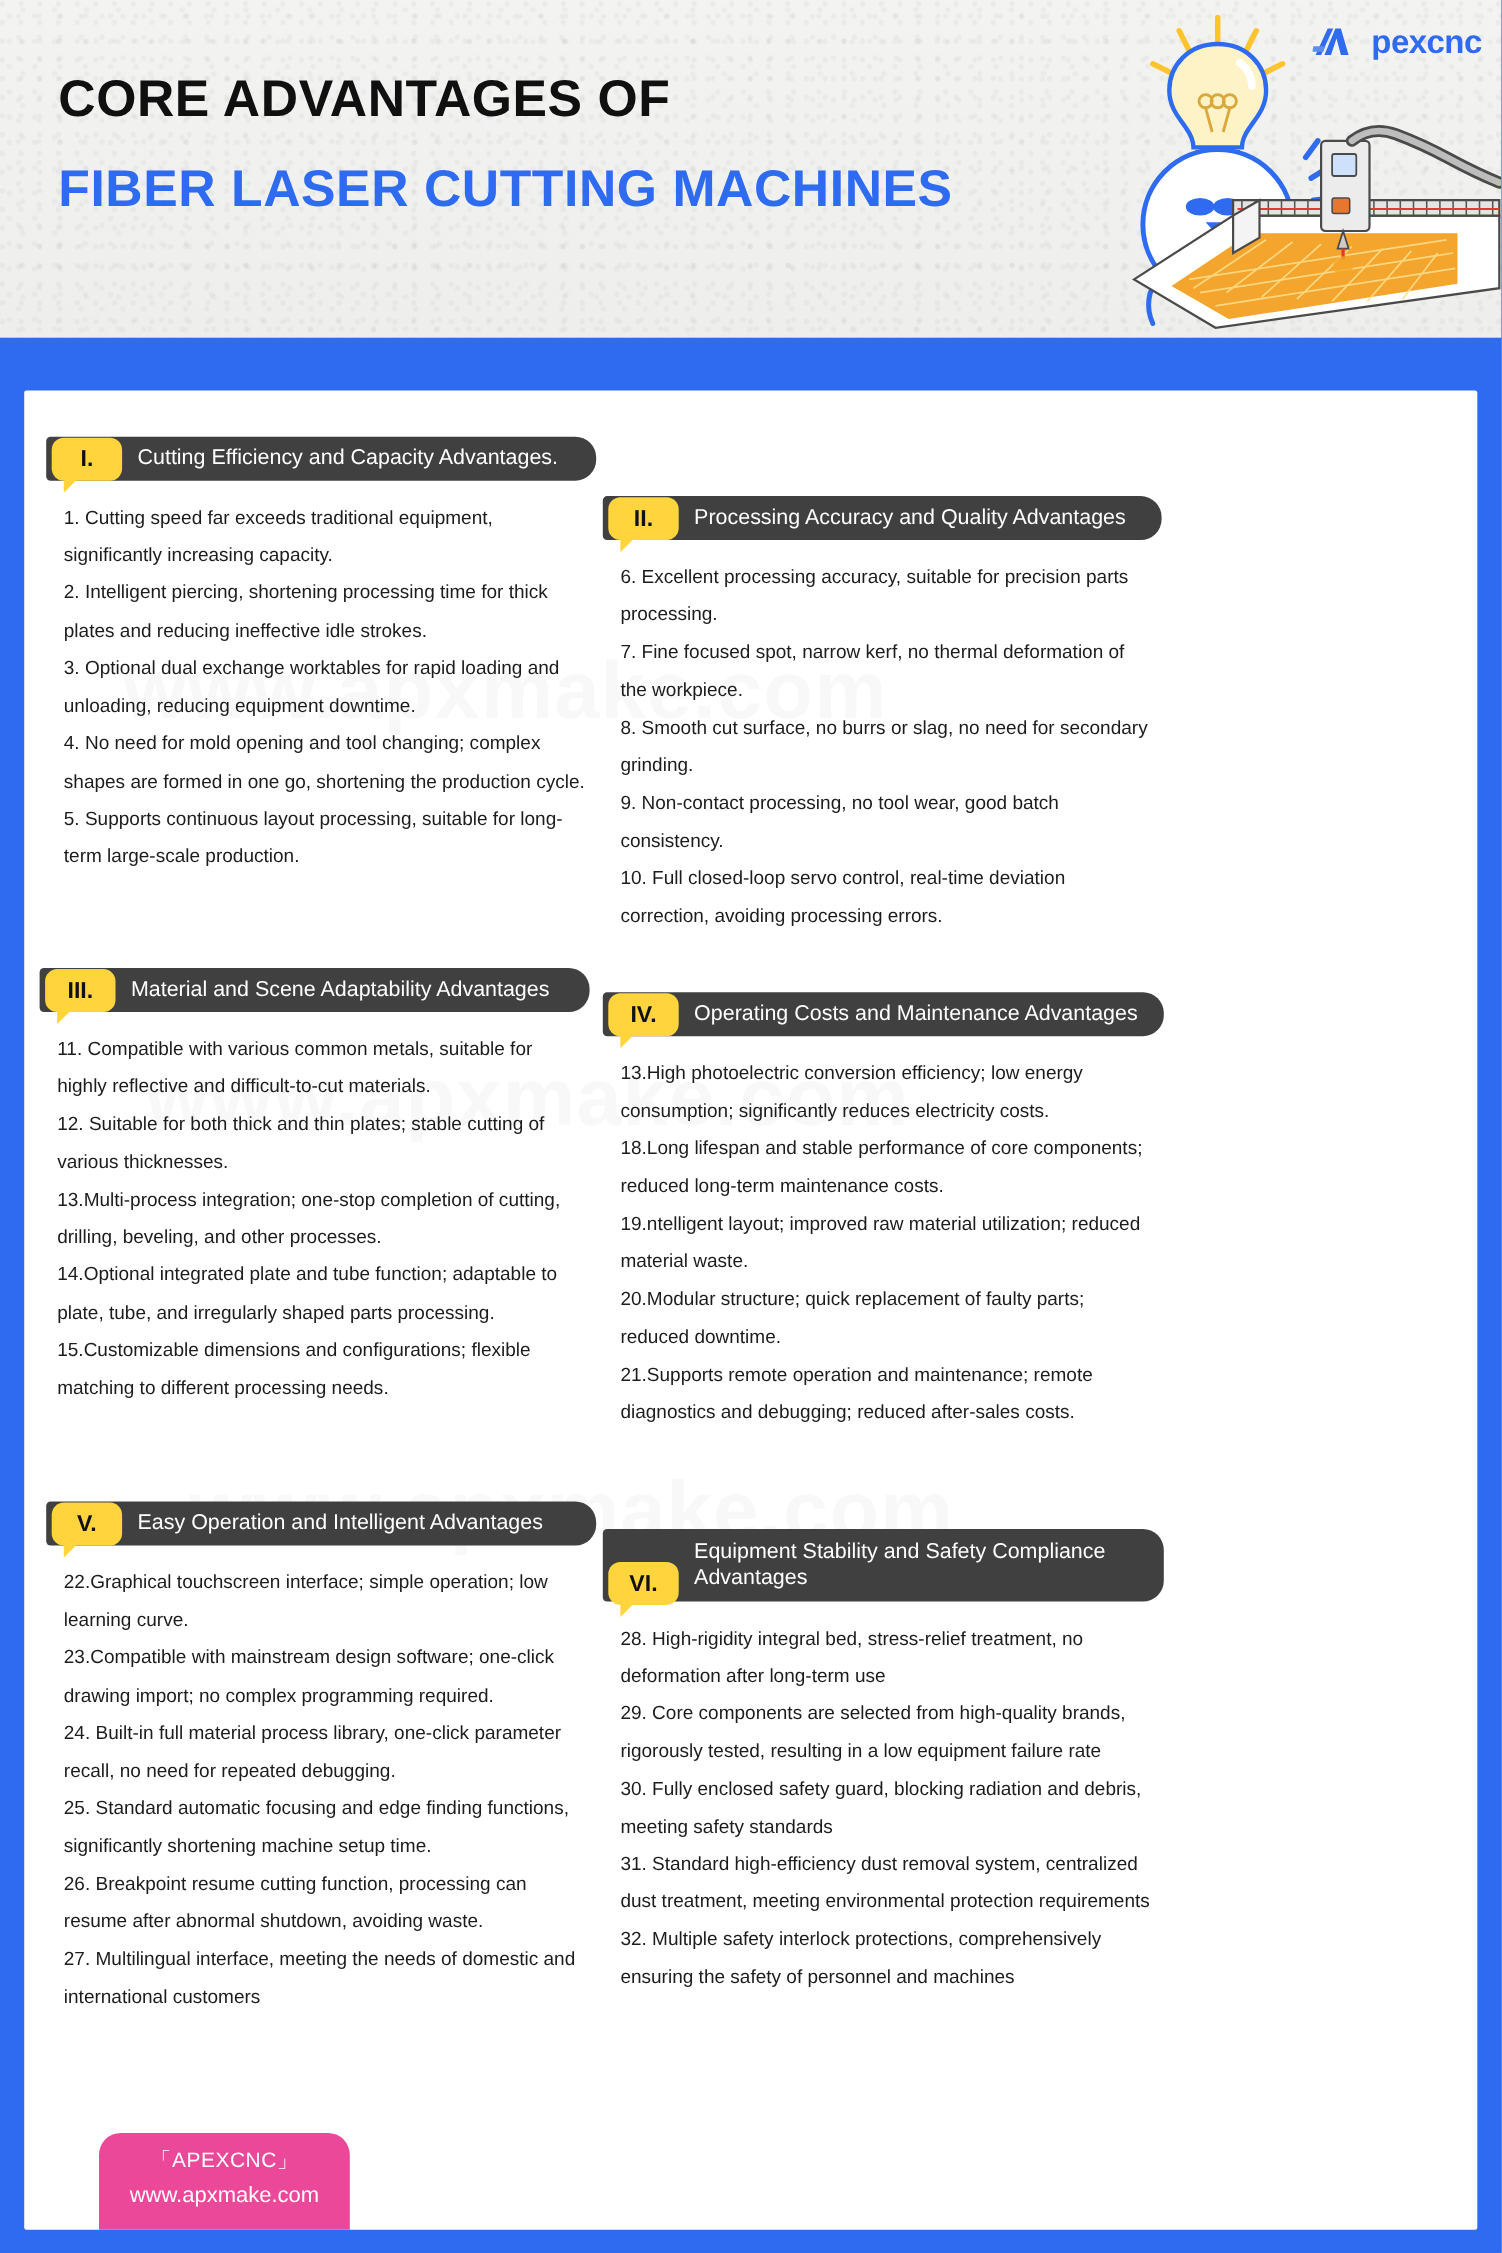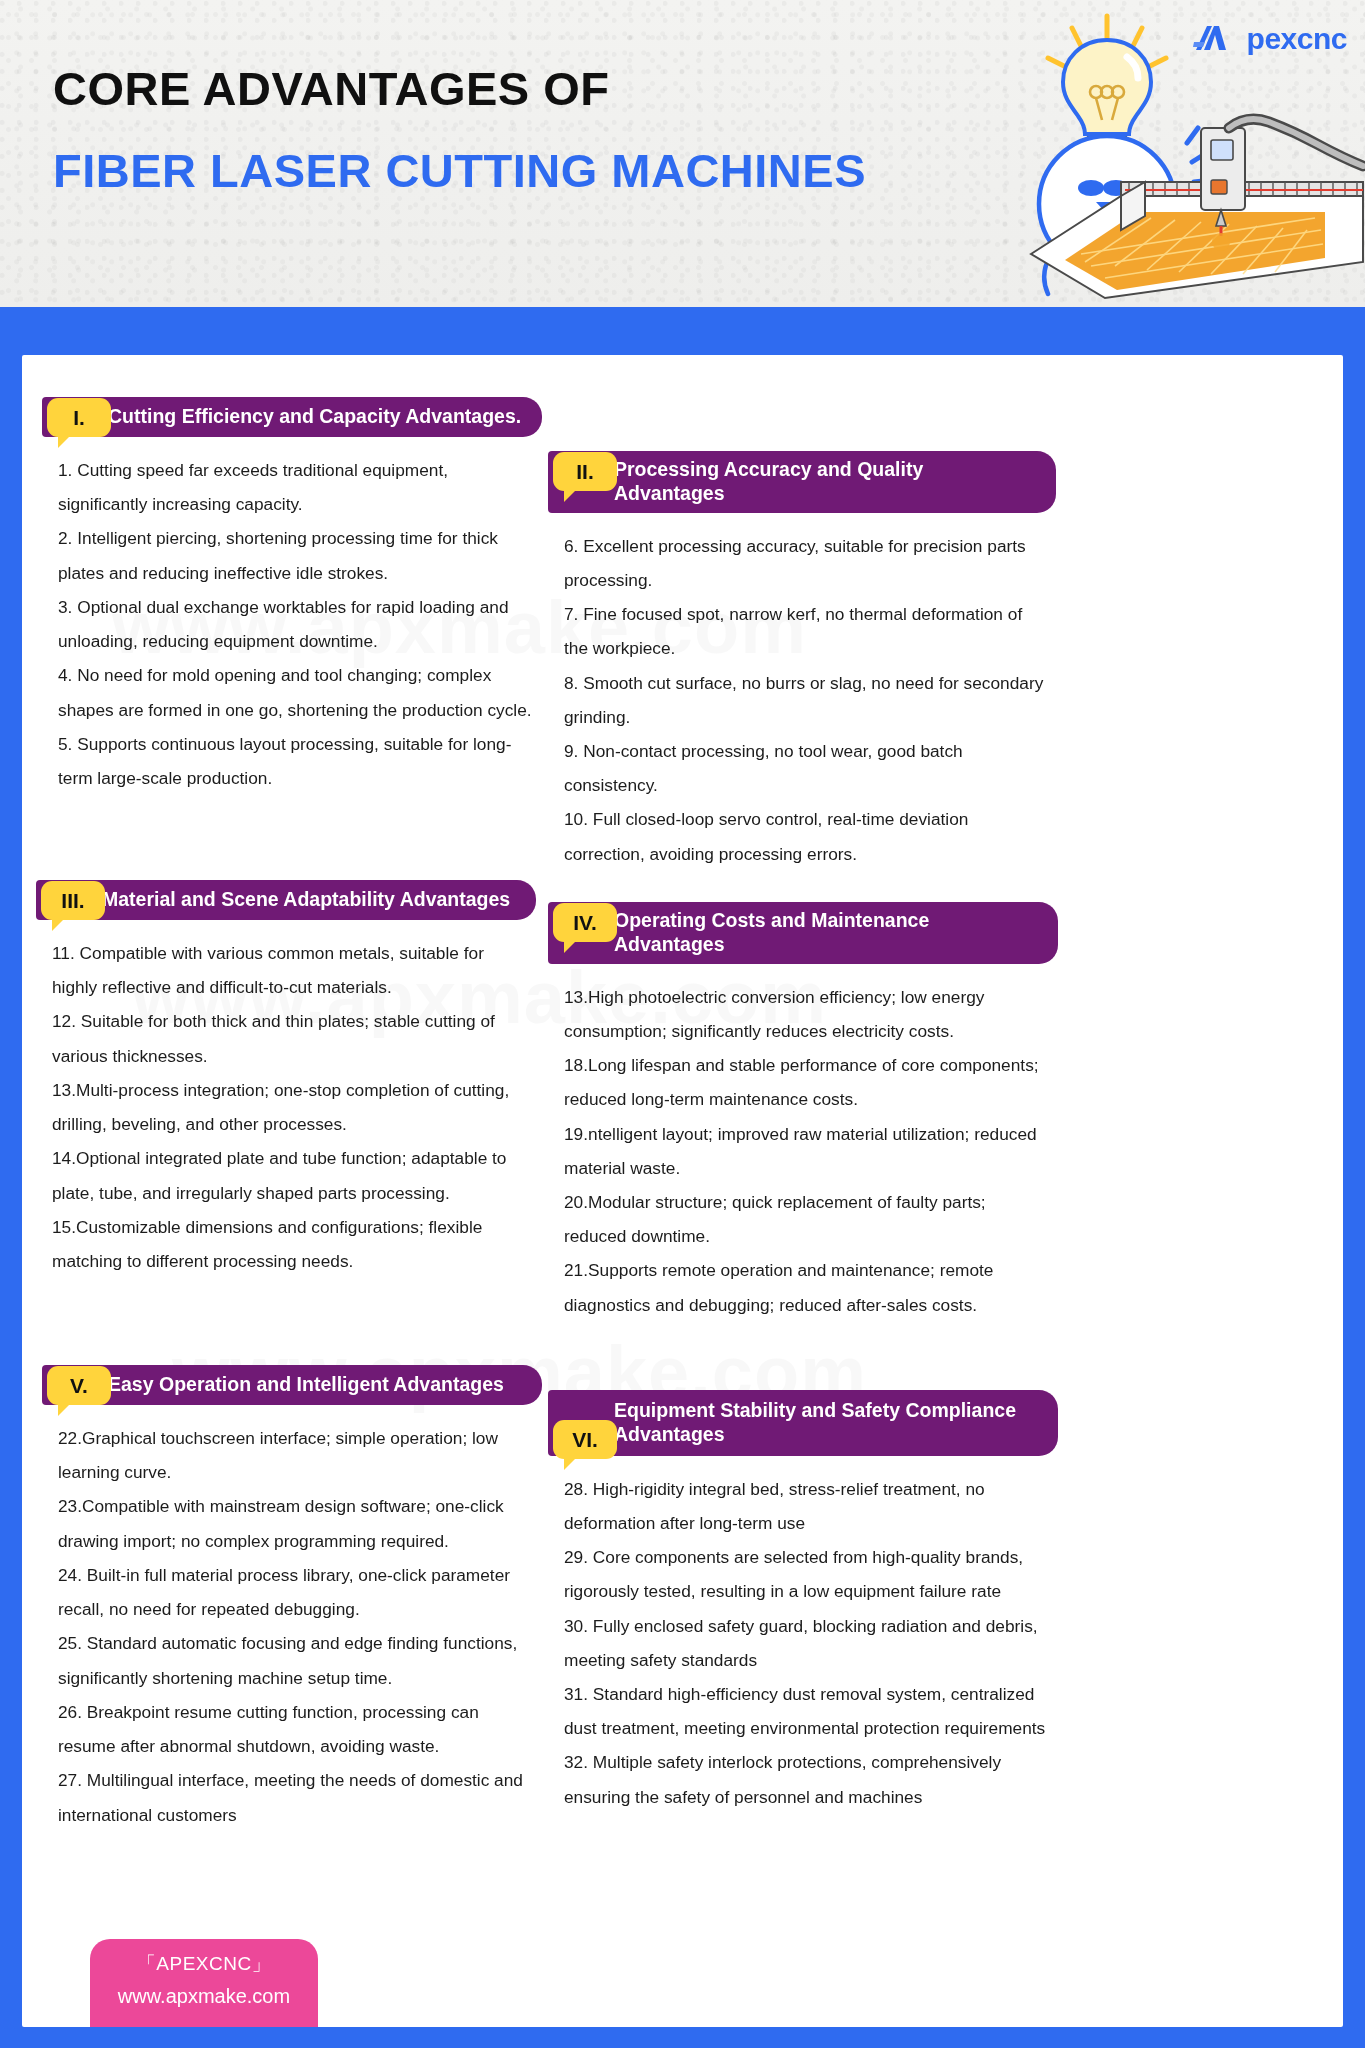--- a/index.html
+++ b/index.html
@@ -82,26 +82,26 @@
 
   .section { position: absolute; width: 500px; }
 
   
   .sec-head {
     position: relative;
     display: flex; align-items: stretch;
     width: 100%;
   }
   .sec-bar {
-    background: #701a75;
+    background: #404040;
     border-radius: 4px 19px 19px 4px;
     color: #ffffff;
-    font-size: 19.5px; font-weight: bold;
+    font-size: 19.5px; font-weight: normal;
     display: flex; align-items: center;
-    padding: 7px 20px 7px 66px;
+    padding: 7px 20px 7px 83px;
     min-height: 40px;
     line-height: 1.22;
     width: 100%;
   }
   .sec-bar.two-line { padding-top: 9px; padding-bottom: 9px; }
   .roman {
     position: absolute; left: 5px; top: 1px;
     width: 64px; height: 39px;
     background: #ffd43c;
     border-radius: 11px;

